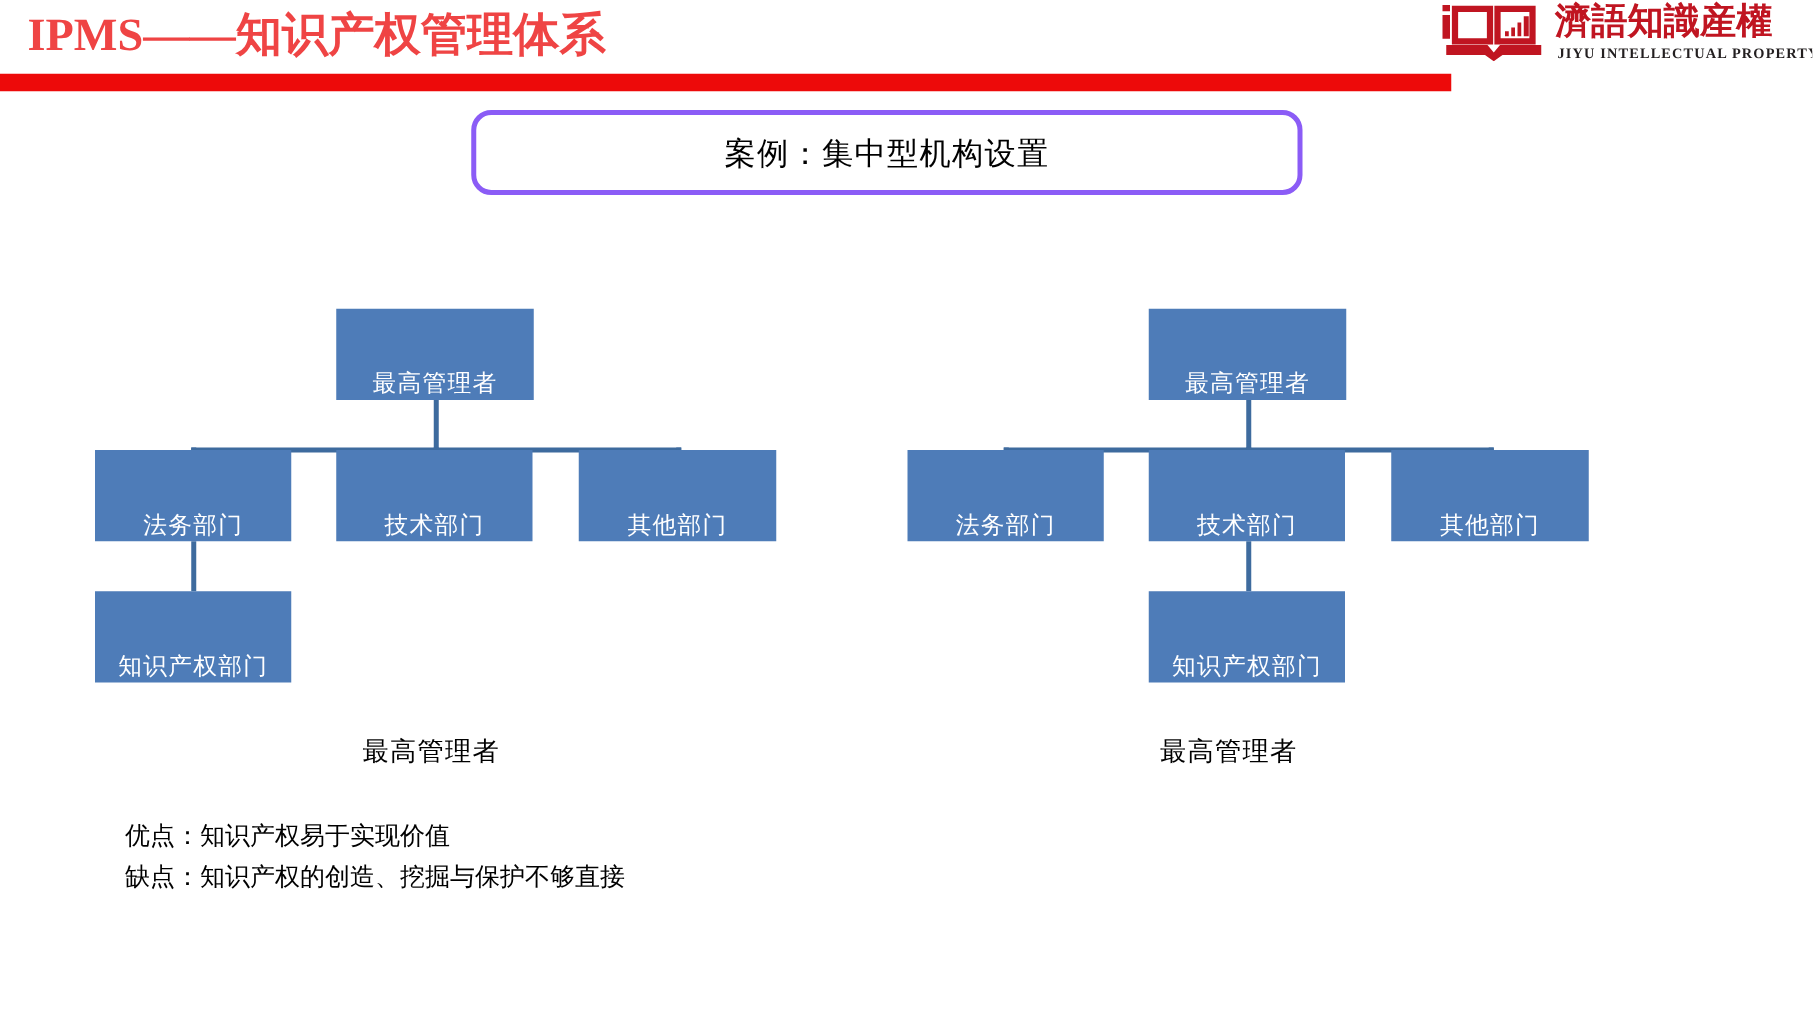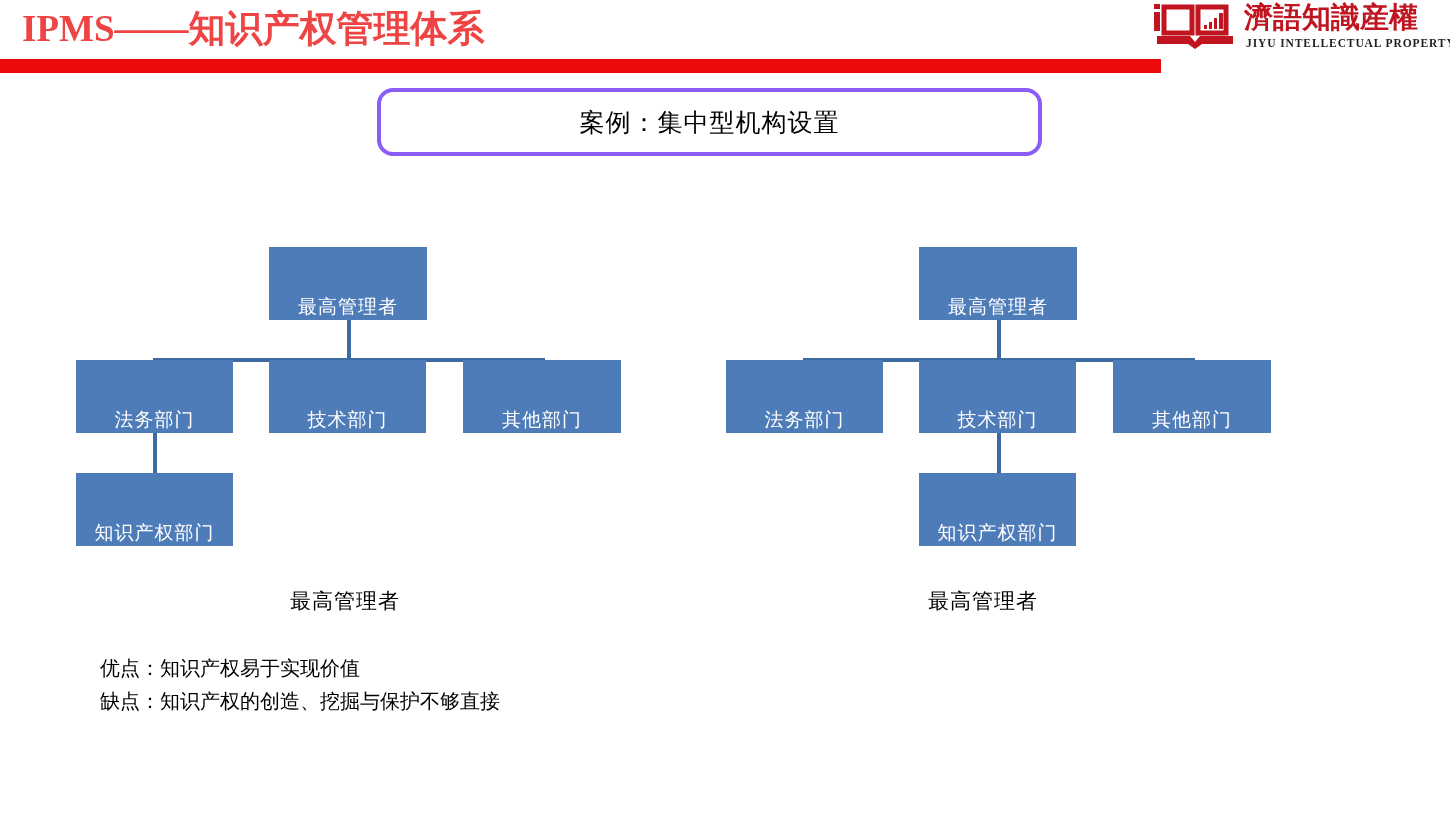--- a/index.html
+++ b/index.html
@@ -142,21 +142,21 @@
   .caption.right { left: 928px; }
 
   
   .notes {
     position: absolute;
     top: 653px;
     font-size: 20px;
     color: #000000;
     line-height: 33px;
     white-space: nowrap;
-    font-family: Liberation Mono, monospace;
+    font-family: Liberation Sans, sans-serif;
   }
   .notes.left  { left: 100px; }
   .notes.right { left: 760px; }
   .notes div { white-space: nowrap; }
 </style>
 </head>
 <body>
 
 <div id="slide">
 

